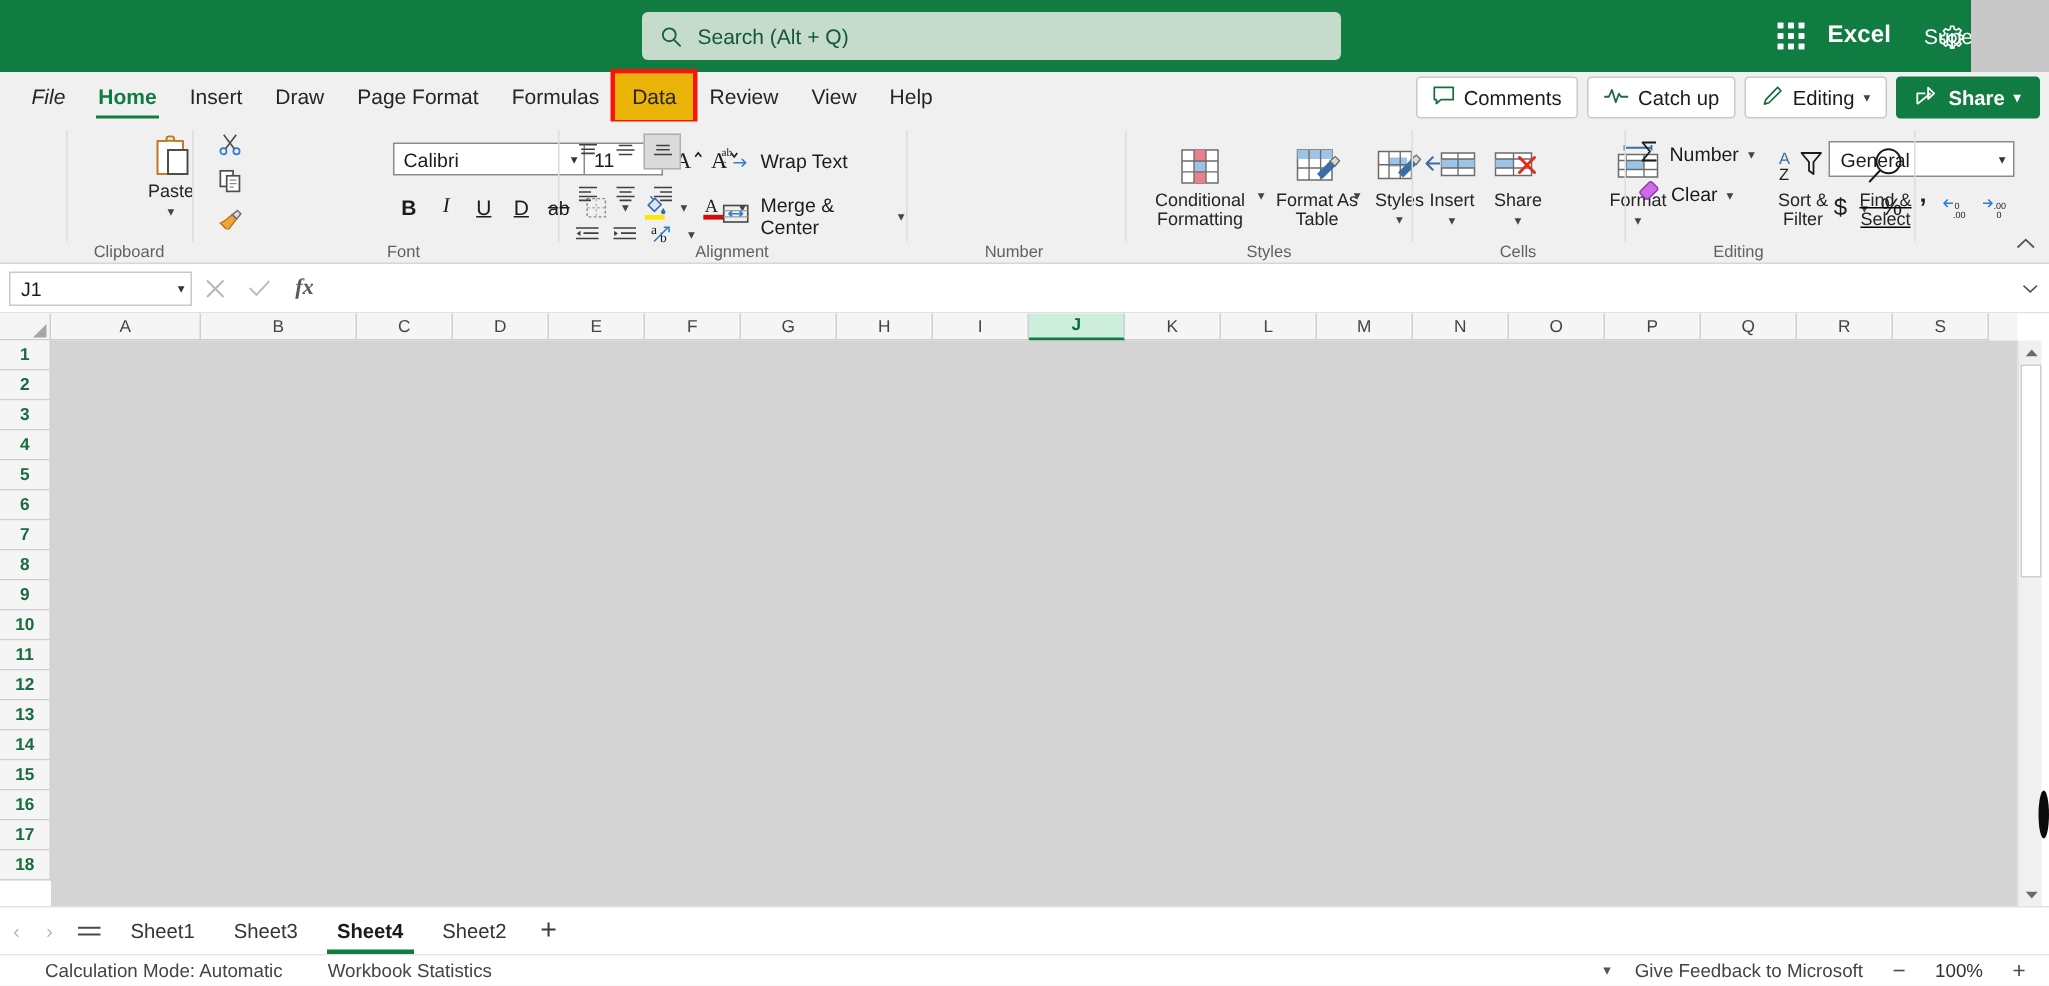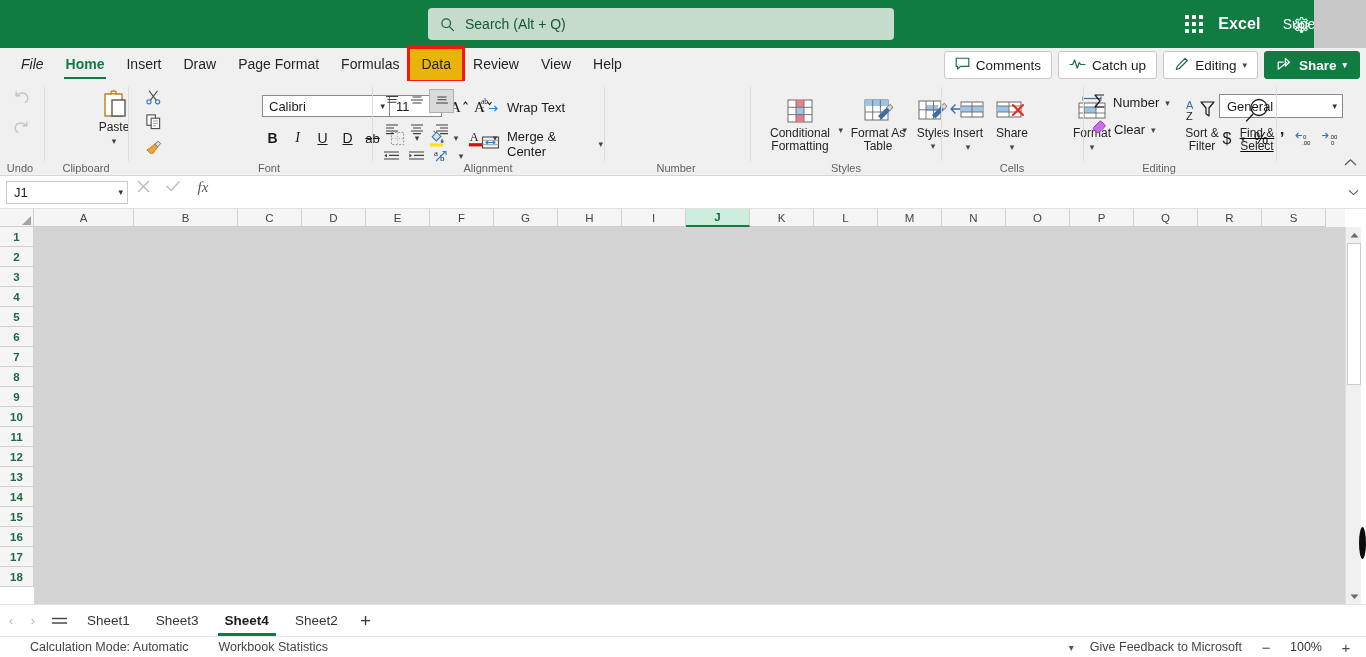--- a/index.html
+++ b/index.html
@@ -165,21 +165,21 @@
   
   .formulabar {
     position: absolute; top: 176px; left: 0; width: 1366px; height: 33px;
     background: #fff; border-bottom: 1px solid #e1e1e1; display: flex; align-items: center;
   }
   .namebox {
     margin-left: 6px; width: 122px; height: 23px; border: 1px solid #c9c9c9; background: #fff;
     display: flex; align-items: center; padding: 0 4px 0 7px; font-size: 13px; color: #1b1b1b;
     cursor: pointer;
   }
-  .fbtn { width: 30px; height: 26px; display: flex; align-items: flex-start; justify-content: center; cursor: pointer; }
+  .fbtn { width: 30px; height: 26px; display: flex; align-items: center; justify-content: center; cursor: pointer; font-weight: bold; }
   .fx-label { font-family: "Liberation Serif", serif; font-style: italic; font-size: 15px; color: #5a5a5a; }
   .finput {
     flex: 1; height: 24px; border: none; outline: none; font-size: 13px;
     font-family: "Liberation Sans", sans-serif; color: #1b1b1b; padding-left: 6px;
   }
   .fb-chev { width: 26px; height: 26px; display: flex; align-items: center; justify-content: center; cursor: pointer; }
 
   
   .gridwrap { position: absolute; top: 209px; left: 0; width: 1366px; height: 395px; background: #fff; }
   .colhdr-row {
@@ -367,37 +367,20 @@
           <path d="M8.4 1.4l4 3.8-4 3.8z" fill="none" stroke="#fff" stroke-width="1.2" stroke-linejoin="round"></path>
         </svg>
       </span>
       <span>Share</span>
       <span class="chev-sm" style="color:#fff">▾</span>
     </div>
   </div>
 
   <div class="ribbon">
 
-    <div class="rgroup" style="left:0; width:44px;">
-      <div class="undo-col">
-        <div class="ubtn">
-          <svg width="21" height="19" viewBox="0 0 21 19">
-            <path d="M5.5 8.5C8.5 5 14 5.2 16 8.4c1.7 2.6.8 5.8-1.8 7" fill="none" stroke="#c6c6c6" stroke-width="1.5" stroke-linecap="round"></path>
-            <path d="M5.2 4.6v4.2h4.3" fill="none" stroke="#c6c6c6" stroke-width="1.5" stroke-linejoin="round"></path>
-          </svg>
-        </div>
-        <div class="ubtn">
-          <svg width="21" height="19" viewBox="0 0 21 19">
-            <path d="M15.5 8.5C12.5 5 7 5.2 5 8.4c-1.7 2.6-.8 5.8 1.8 7" fill="none" stroke="#c6c6c6" stroke-width="1.5" stroke-linecap="round"></path>
-            <path d="M15.8 4.6v4.2h-4.3" fill="none" stroke="#c6c6c6" stroke-width="1.5" stroke-linejoin="round"></path>
-          </svg>
-        </div>
-      </div>
-      <div class="glabel" style="left:-2px">Undo</div>
-    </div>
     <div class="sep" style="left:44px;"></div>
 
     <div class="rgroup" style="left:45px; width:82px;">
       <div class="paste-btn">
         <div class="ic" style="height:34px">
           <svg width="32" height="32" viewBox="0 0 32 32">
             <path d="M7 6h6V4.6c0-.9.8-1.6 1.8-1.6h1.4c1 0 1.8.7 1.8 1.6V6h6v22H7z" fill="#fff" stroke="#c07d25" stroke-width="1.4" stroke-linejoin="round"></path>
             <path d="M13 5.8h6" fill="none" stroke="#c07d25" stroke-width="1.4"></path>
             <rect x="14" y="12" width="13" height="16" fill="#fff" stroke="#4a4a4a" stroke-width="1.3"></rect>
           </svg>

